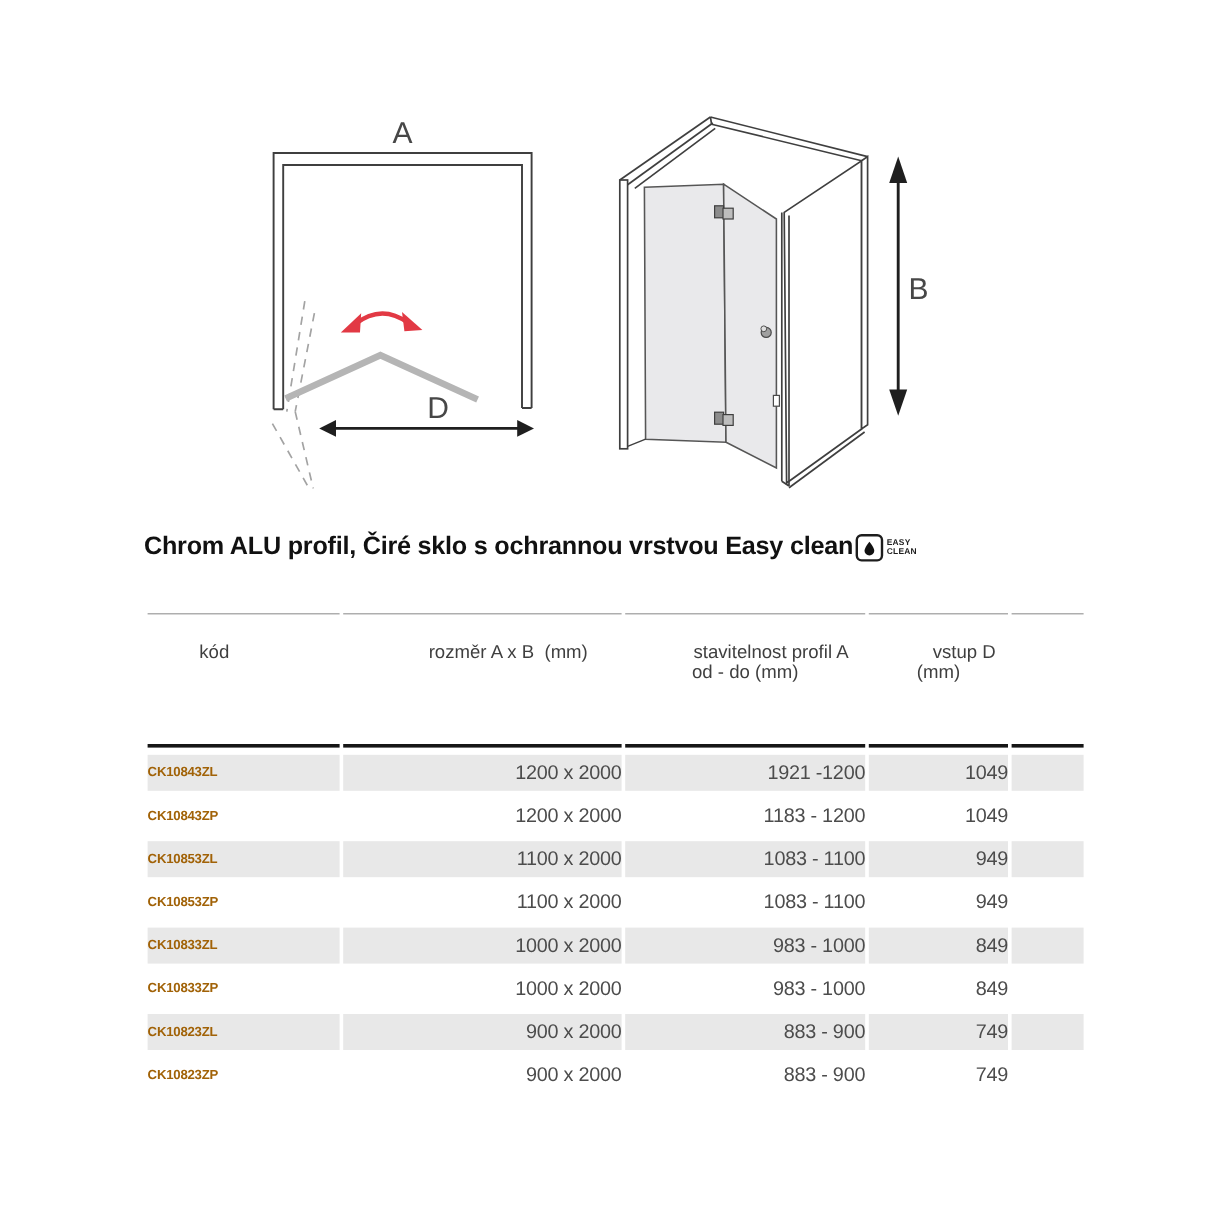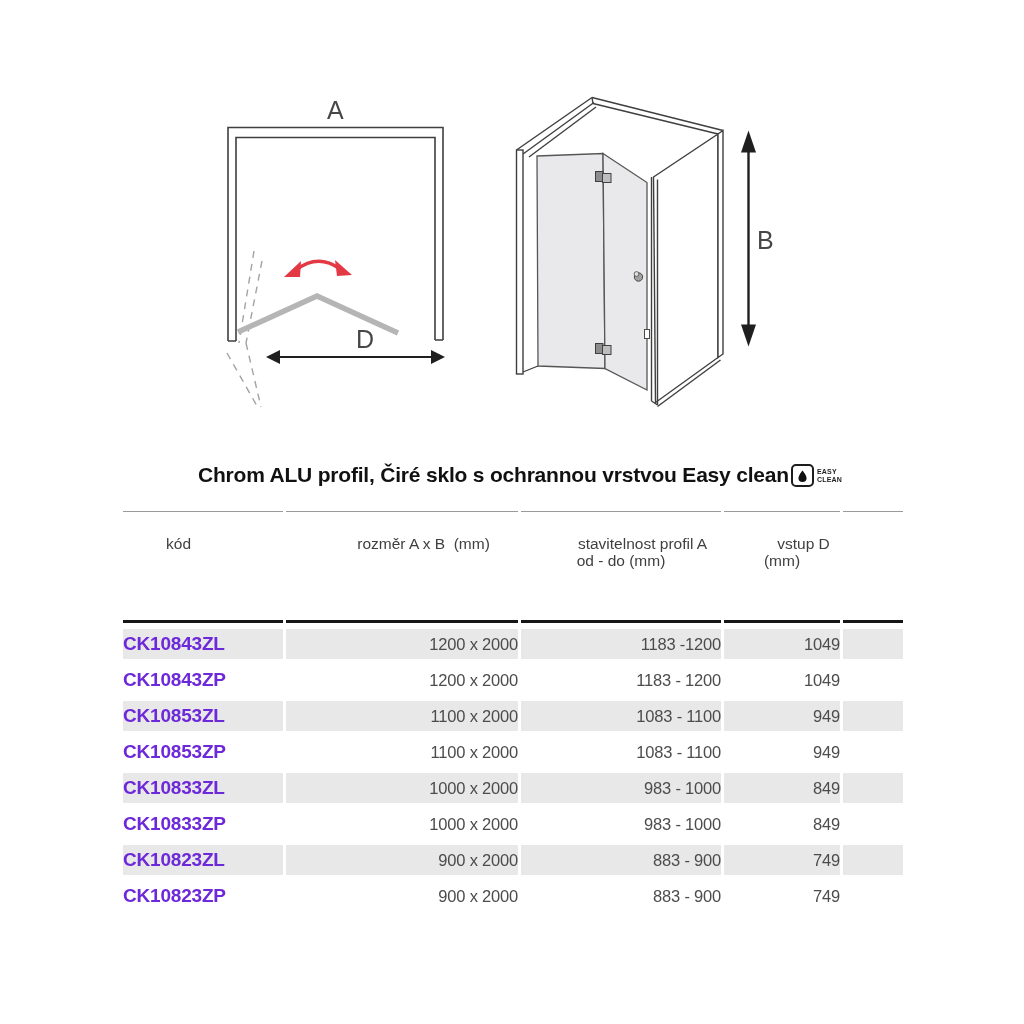--- a/index.html
+++ b/index.html
@@ -11,22 +11,22 @@
   html,body{width:1024px;height:1024px;background:#fff;}
   body{font-family:"Liberation Sans",sans-serif;position:relative;overflow:hidden;}
   .page{position:absolute;inset:0;background:#fff;}
 
   svg.diagram{position:absolute;}
   #top-view{left:170px;top:95px;width:290px;height:330px;}
   #persp-view{left:500px;top:80px;width:290px;height:335px;}
   svg text{font-family:"Liberation Sans",sans-serif;}
 
   .title-row{
-    position:absolute;left:120px;top:463px;width:800px;
-    display:flex;align-items:flex-start;gap:2px;justify-content:center;
+    position:absolute;left:120px;top:444px;width:800px;
+    display:flex;align-items:flex-start;gap:2px;
   }
   .title-row h1{
     font-size:21px;font-weight:bold;color:#111;letter-spacing:-0.2px;white-space:nowrap;
   }
   .badge{display:flex;align-items:center;gap:3px;margin-top:1px;}
   .badge-box{
     width:23px;height:23px;border:2px solid #1d1d1d;border-radius:5px;
     display:flex;align-items:center;justify-content:center;background:#fff;
   }
   .badge-text{display:flex;flex-direction:column;justify-content:center;}
@@ -44,21 +44,21 @@
     border-bottom:3px solid #161616;
     font-weight:normal;color:#3f3f3f;font-size:15.5px;line-height:17px;
     padding:6px 0 17px 0;vertical-align:top;text-align:center;
     white-space:pre-wrap;
   }
   table.spec th.left, table.spec td.code{text-align:left;}
   table.spec td{
     height:30px;font-size:16.5px;color:#4c4c4c;text-align:right;
     vertical-align:middle;letter-spacing:-0.2px;
   }
-  table.spec td.code{font-weight:bold;color:#6d28d9;font-size:19px;}
+  table.spec td.code{font-weight:bold;color:#a16207;font-size:11px;}
   table.spec tr.stripe td{background:var(--stripe);}
 </style>
 </head>
 <body>
 
 <div class="page">
 
   <svg id="top-view" class="diagram" viewBox="170 95 290 330">
     <g fill="none" stroke="#3f3f3f" stroke-width="1.6">
       <path d="M228,341 L228,127.5 L443,127.5 L443,340"></path>
@@ -171,21 +171,21 @@
         <th>
           <span>vstup D</span><div>(mm)</div>
         </th>
         <th></th>
       </tr>
     </thead>
     <tbody>
         <tr class="stripe">
           <td class="code">CK10843ZL</td>
           <td>1200 x 2000</td>
-          <td>1183 -1200</td>
+          <td>1921 -1200</td>
           <td>1049</td>
           <td></td>
         </tr>
         <tr>
           <td class="code">CK10843ZP</td>
           <td>1200 x 2000</td>
           <td>1183 - 1200</td>
           <td>1049</td>
           <td></td>
         </tr>

